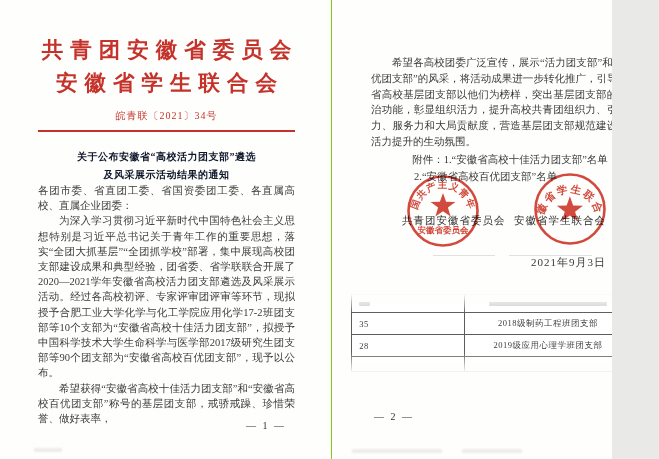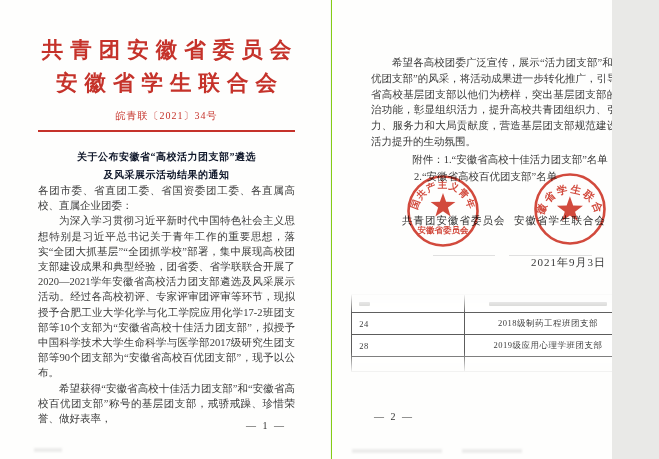--- a/index.html
+++ b/index.html
@@ -130,21 +130,21 @@
             <div class="smudge" style="width:11px"></div>
           </div>
         <div class="t-cell c-school">
             <div class="smudge" style="width:52px"></div>
           </div>
         <div class="t-cell c-branch">
             <div class="smudge" style="width:118px"></div>
           </div>
       </div>
       <div class="t-row r-data">
-        <div class="t-cell c-no">24</div>
+        <div class="t-cell c-no">35</div>
         <div class="t-cell c-school">合肥师范学院</div>
         <div class="t-cell c-branch">2018级制药工程班团支部</div>
       </div>
       <div class="t-row r-data">
         <div class="t-cell c-no">28</div>
         <div class="t-cell c-school">合肥师范学院</div>
         <div class="t-cell c-branch">2019级应用心理学班团支部</div>
       </div>
       <div class="t-row r-stub">
         <div class="t-cell c-no"></div>

